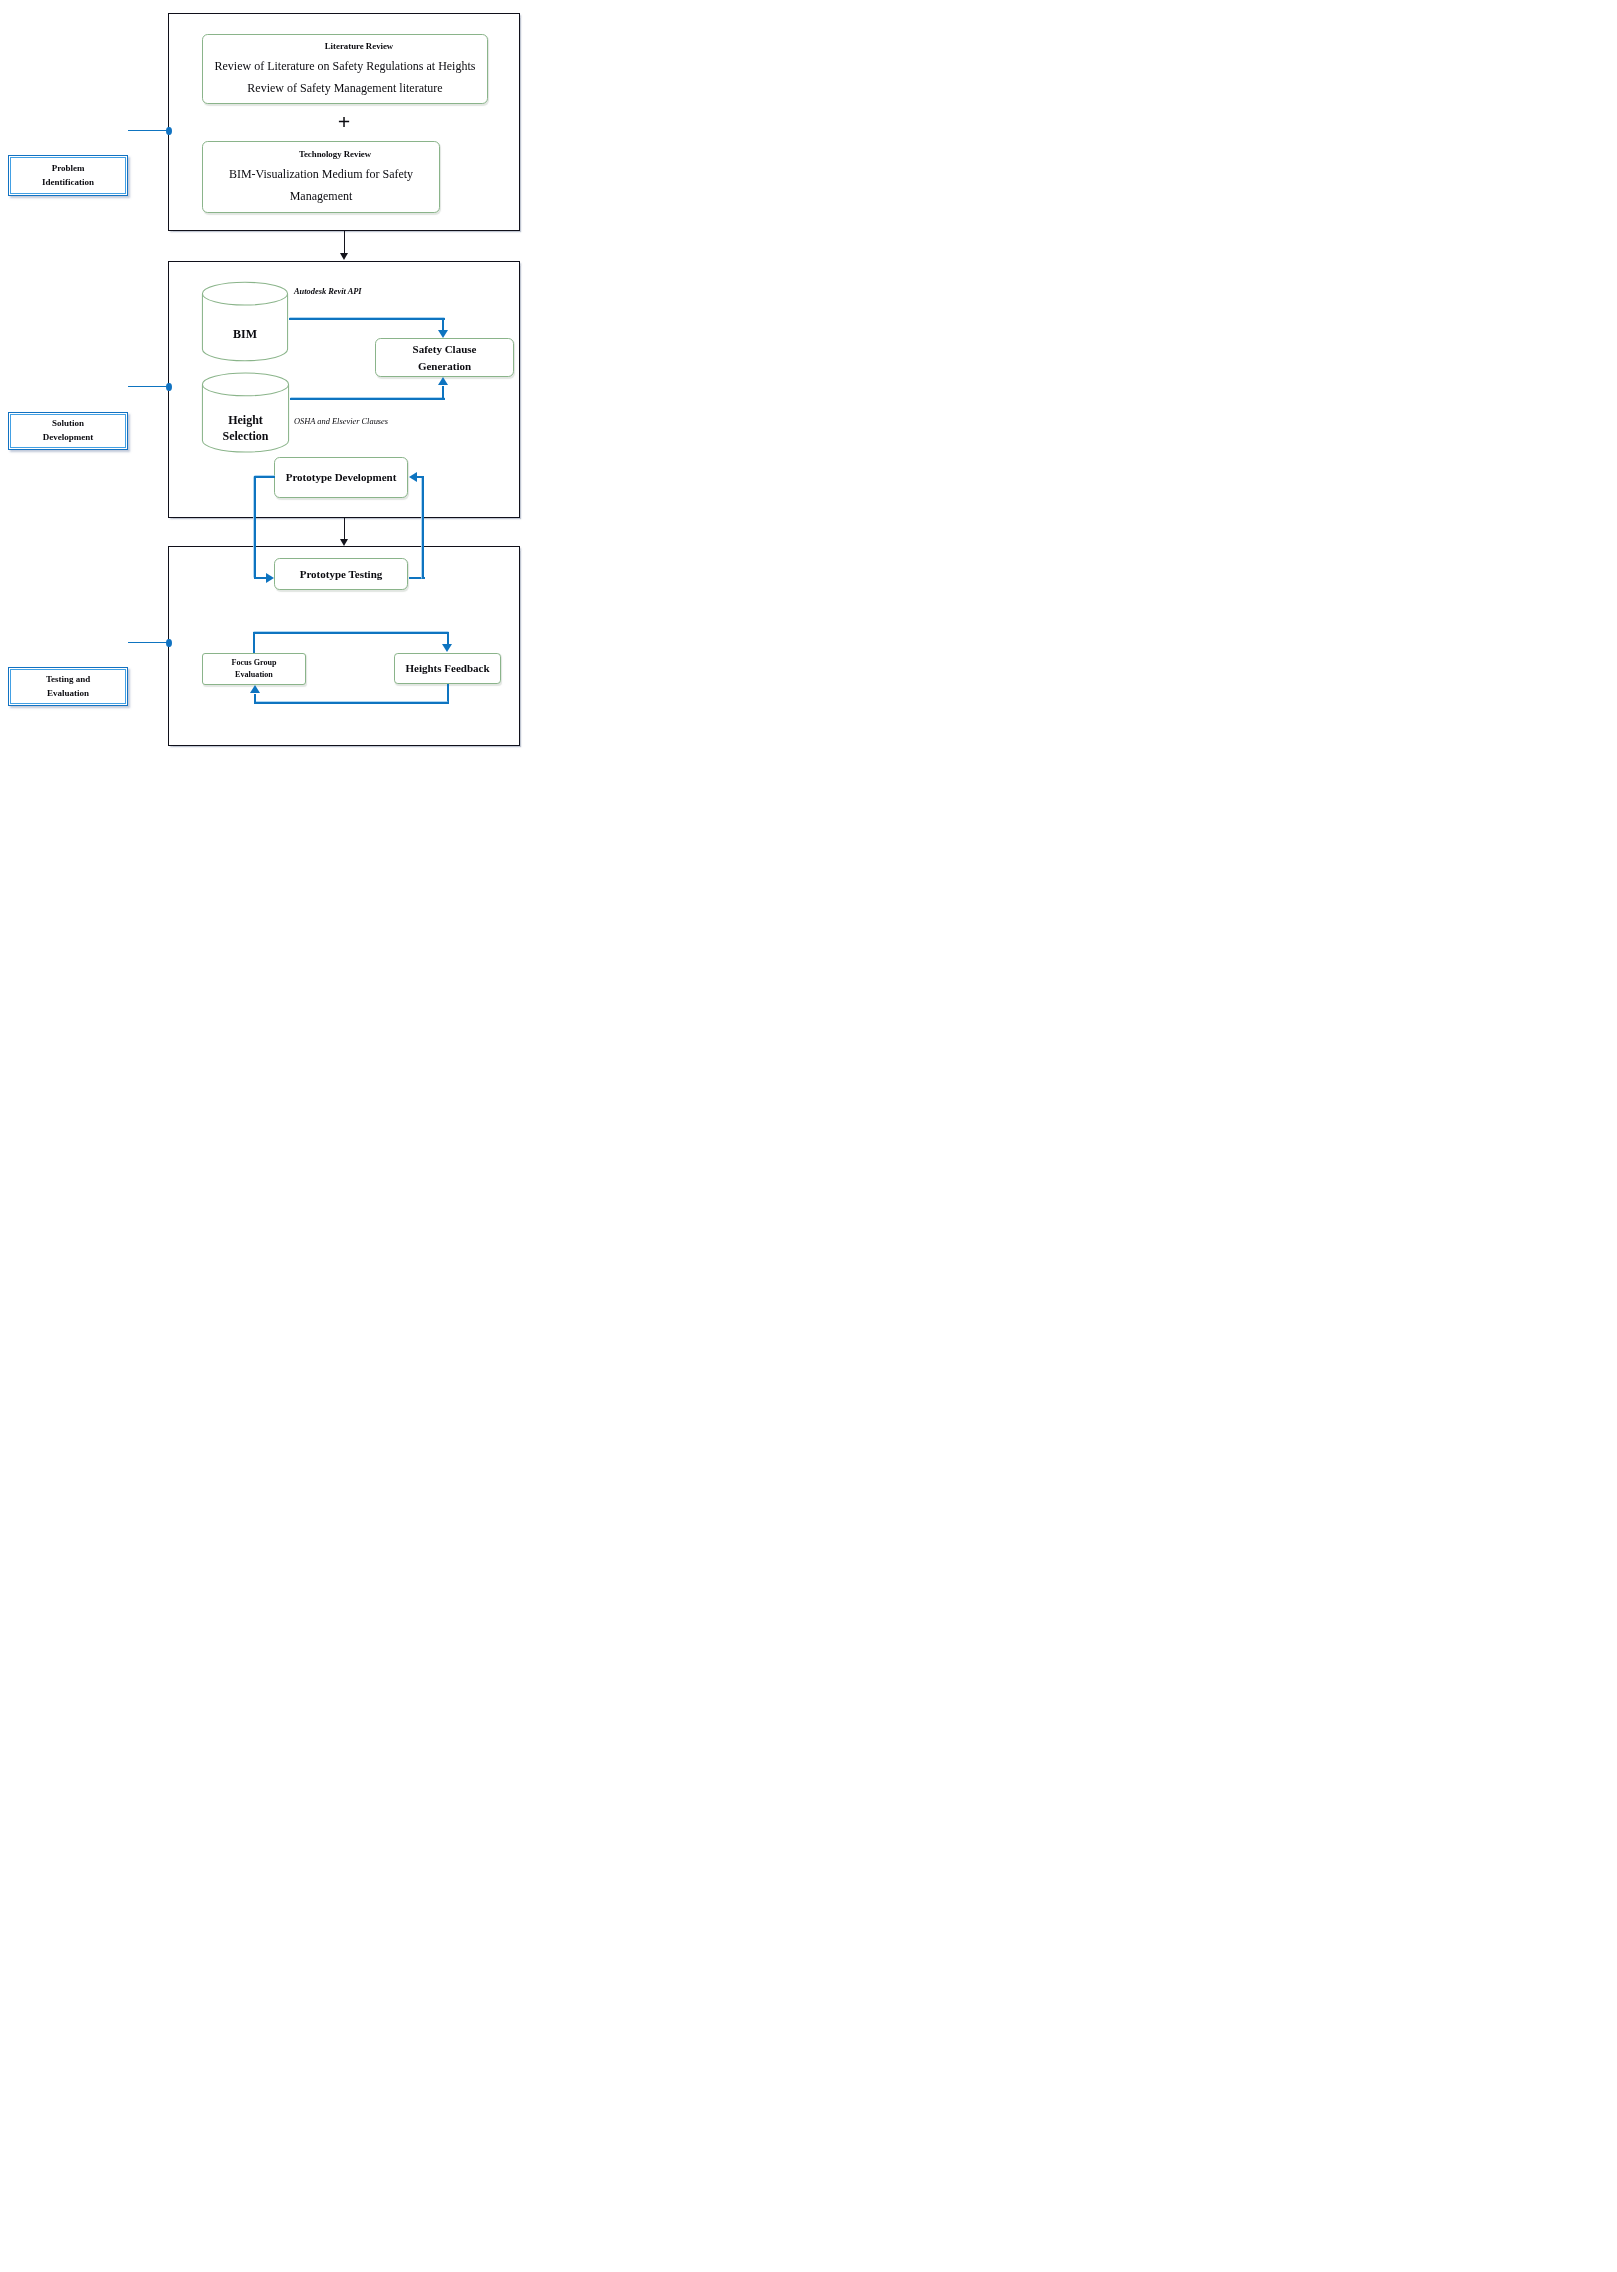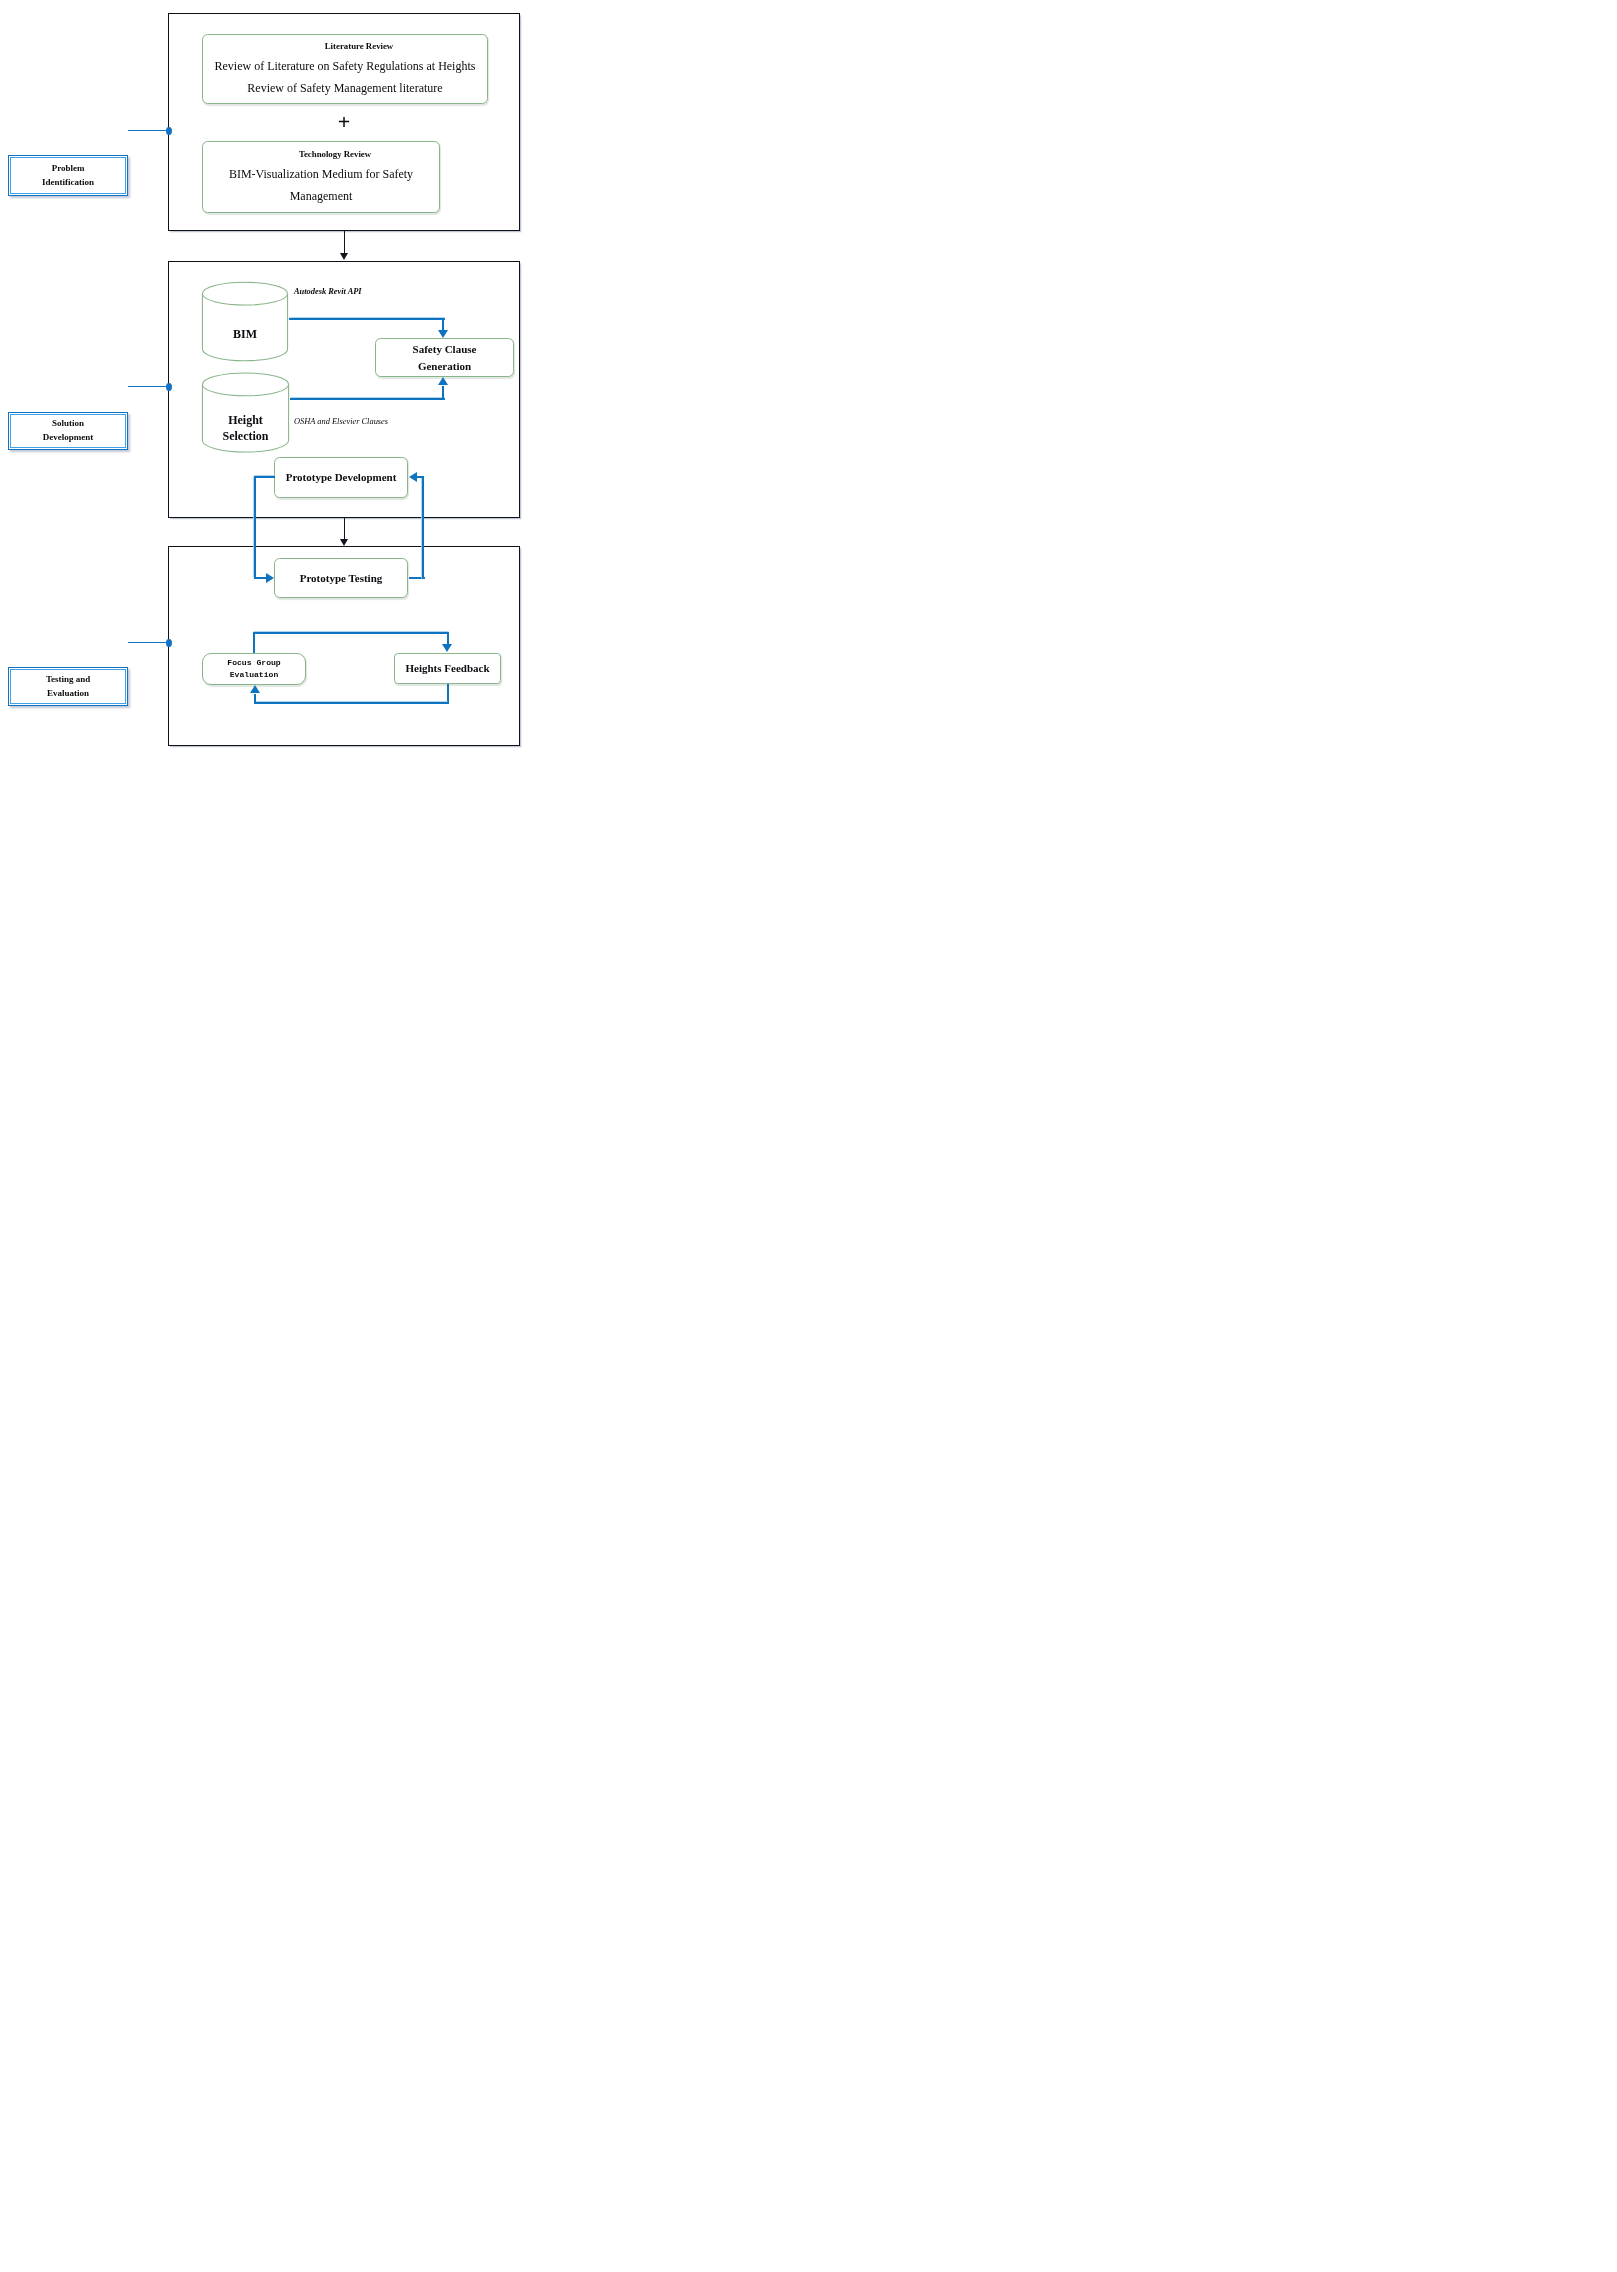--- a/index.html
+++ b/index.html
@@ -145,25 +145,25 @@
   <div class="hline hl" style="left:254px;top:476px;width:20.6px;height:1.9px;"></div>
   <div class="vline hl" style="left:254px;top:476px;width:1.9px;height:102px;"></div>
   <div class="hline" style="left:254px;top:577px;width:13px;height:1.9px;"></div>
   <div class="tri right-blue" style="left:266px;top:573px;"></div>
 
   <div class="hline" style="left:409px;top:577px;width:16px;height:1.9px;"></div>
   <div class="vline hl" style="left:422px;top:477px;width:1.9px;height:102px;"></div>
   <div class="hline" style="left:417px;top:476px;width:7.2px;height:1.9px;"></div>
   <div class="tri left-blue" style="left:409px;top:472px;"></div>
 
-  <div class="gbox" style="left:274px;top:558px;width:134px;height:40px;text-align:center;">
+  <div class="gbox" style="left:274px;top:558px;width:134px;height:32px;text-align:center;">
     <div class="nbox-text">Prototype Testing</div>
   </div>
 
-  <div class="gbox" style="left:202px;top:653px;width:104px;height:32px;border-radius:9px;font-family:Liberation Mono, monospace;">
+  <div class="gbox" style="left:202px;top:653px;width:104px;height:32px;border-radius:3px;">
     <div class="nbox-text sm">Focus Group</div>
     <div class="nbox-text sm">Evaluation</div>
   </div>
 
   <div class="gbox" style="left:394px;top:653px;width:107px;height:31px;border-radius:3.8px;">
     <div class="nbox-text">Heights Feedback</div>
   </div>
 
   <div class="vline" style="left:253px;top:632px;width:1.9px;height:21px;"></div>
   <div class="hline hl" style="left:253px;top:632px;width:196px;height:1.9px;"></div>

